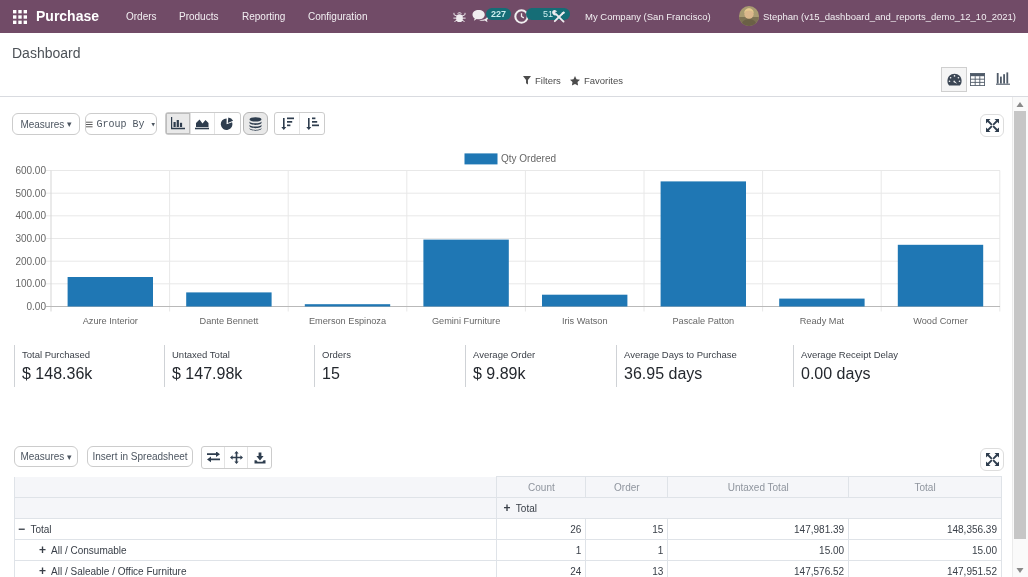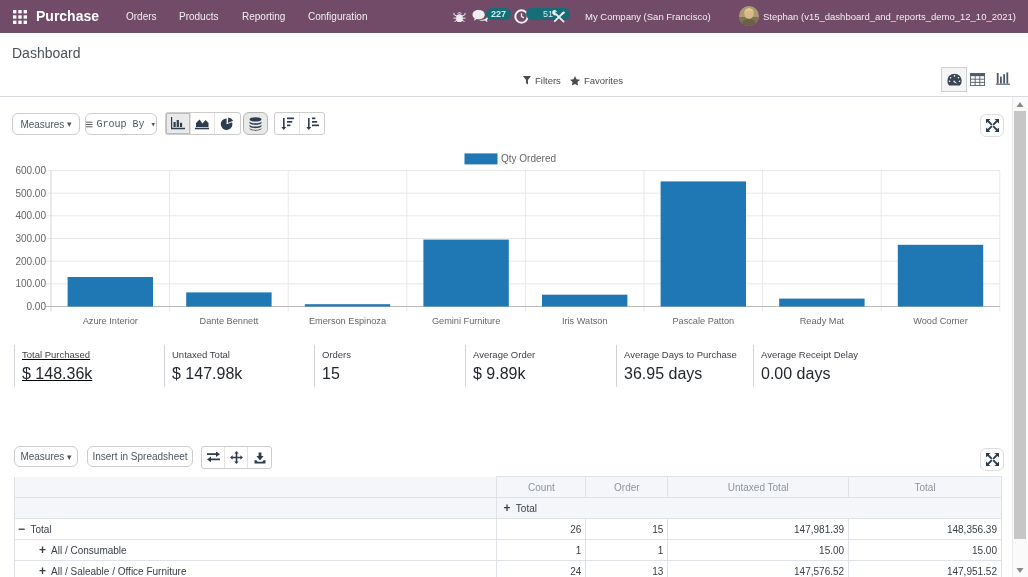--- a/index.html
+++ b/index.html
@@ -279,41 +279,41 @@
     <text x="228.9" y="179">Dante Bennett</text>
     <text x="347.5" y="179">Emerson Espinoza</text>
     <text x="466.1" y="179">Gemini Furniture</text>
     <text x="584.7" y="179">Iris Watson</text>
     <text x="703.3" y="179">Pascale Patton</text>
     <text x="821.9" y="179">Ready Mat</text>
     <text x="940.5" y="179">Wood Corner</text>
   </g>
 </svg>
 
-<div class="kpi" style="left:14px;width:150px;text-decoration:underline;">
+<div class="kpi" style="left:14px;width:150px;">
     <div class="lab">Total Purchased</div>
     <div class="val">$ 148.36k</div>
   </div>
 <div class="kpi" style="left:164px;width:150px;">
     <div class="lab">Untaxed Total</div>
     <div class="val">$ 147.98k</div>
   </div>
 <div class="kpi" style="left:314px;width:151px;">
     <div class="lab">Orders</div>
     <div class="val">15</div>
   </div>
 <div class="kpi" style="left:465px;width:151px;">
     <div class="lab">Average Order</div>
     <div class="val">$ 9.89k</div>
   </div>
 <div class="kpi" style="left:616px;width:151px;">
     <div class="lab">Average Days to Purchase</div>
     <div class="val">36.95 days</div>
   </div>
-<div class="kpi" style="left:753px;width:151px;">
+<div class="kpi" style="left:793px;width:151px;">
     <div class="lab">Average Receipt Delay</div>
     <div class="val">0.00 days</div>
   </div>
 
 <div class="btn" style="left:14px;top:446px;width:64px;height:21px;">Measures&nbsp;<span style="font-size:9px;">▾</span></div>
 <div class="btn" style="left:87px;top:446px;width:106px;height:21px;">Insert in Spreadsheet</div>
 <div class="grp" style="left:201px;top:446px;">
   <div class="gbtn" style="width:23px;">
     <svg width="13" height="11" viewBox="0 0 13 11" fill="#2e3d4e">
       <path d="M0 2.5 L9 2.5 L9 0.5 L13 3.4 L9 6.3 L9 4.3 L0 4.3 Z" transform="translate(0,-1.2)"></path>

